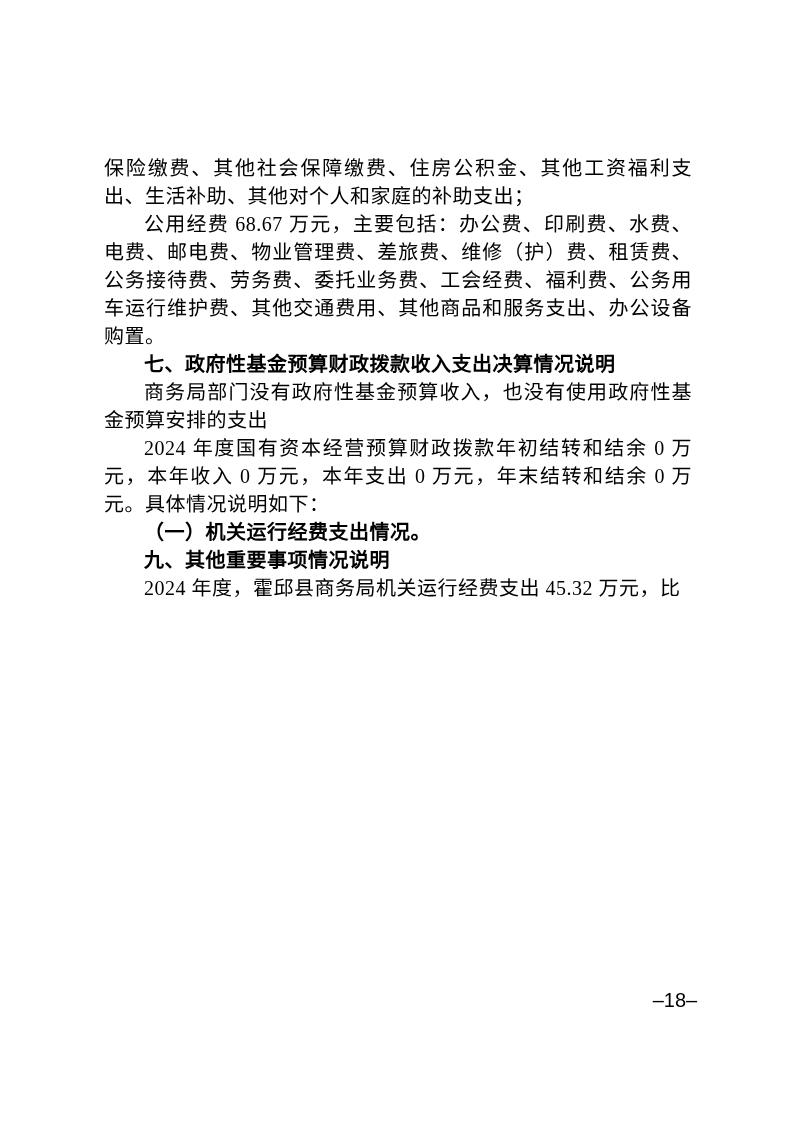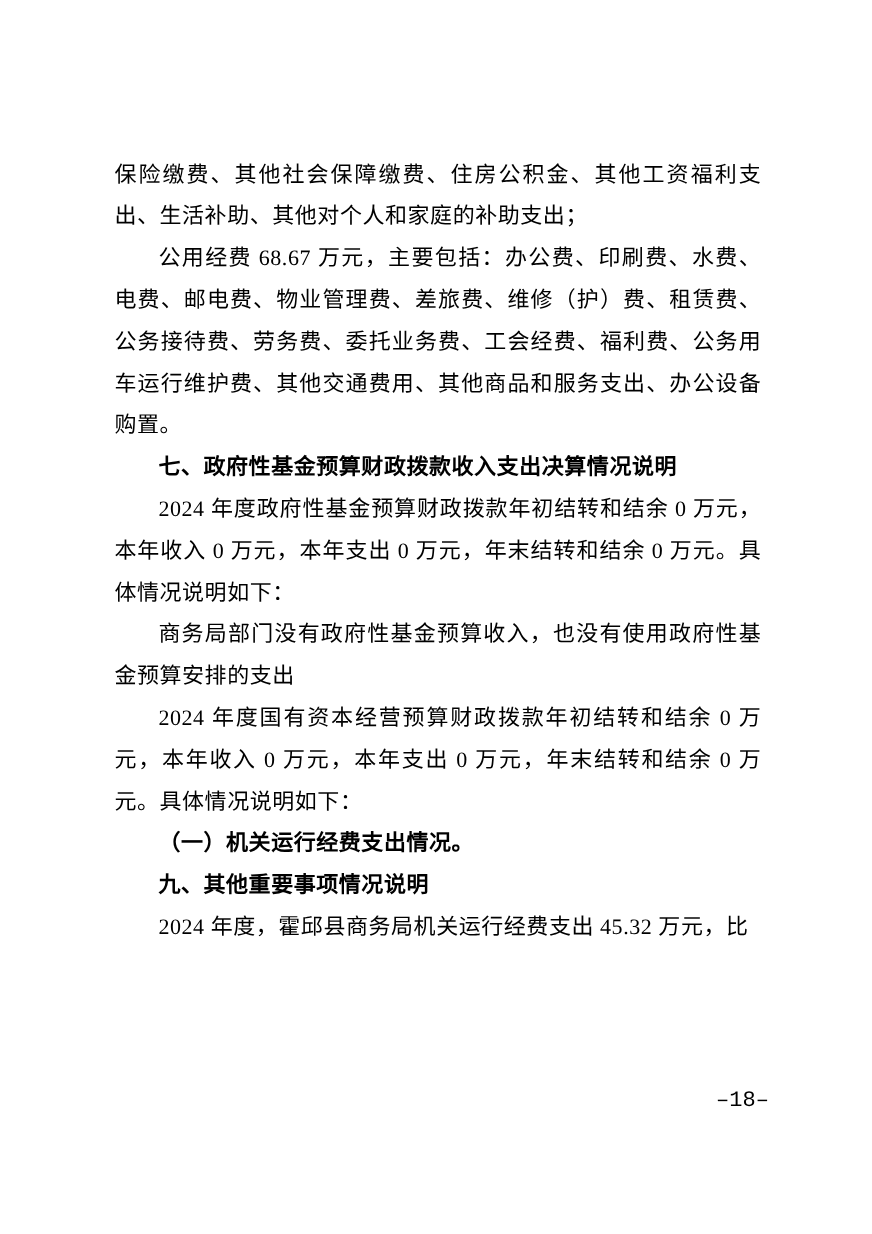--- a/index.html
+++ b/index.html
@@ -12,24 +12,24 @@
     width: 793px;
     height: 1122px;
     background: #ffffff;
     color: #000000;
     font-family: "Liberation Serif", "DejaVu Serif", serif;
     overflow: hidden;
   }
   .text-column {
     position: absolute;
     left: 104px;
-    top: 140px;
+    top: 154px;
     width: 588px;
     font-size: 20px;
-    line-height: 38px;
+    line-height: 28px;
     text-align: justify;
     text-align-last: left;
   }
   p.body-paragraph {
     margin: 0;
     padding: 0;
     text-indent: 2em;
     letter-spacing: 0.5px;
   }
   p.body-paragraph.no-indent {
@@ -45,33 +45,32 @@
     text-align: left;
     letter-spacing: 0.5px;
   }
   .page-number {
     position: absolute;
     top: 989px;
     left: 640px;
     width: 70px;
     font-size: 20px;
     text-align: center;
-    font-family: Liberation Mono, monospace;
+    font-family: Liberation Sans, sans-serif;
     color: #000000;
   }
 </style>
 </head>
 <body>
 
 <div class="page">
   <main class="text-column" id="doc-blocks">
       <p class="body-paragraph no-indent">保险缴费、其他社会保障缴费、住房公积金、其他工资福利支出、生活补助、其他对个人和家庭的补助支出；</p>
       <p class="body-paragraph">公用经费 68.67 万元，主要包括：办公费、印刷费、水费、电费、邮电费、物业管理费、差旅费、维修（护）费、租赁费、公务接待费、劳务费、委托业务费、工会经费、福利费、公务用车运行维护费、其他交通费用、其他商品和服务支出、办公设备购置。</p>
       <p class="section-heading">七、政府性基金预算财政拨款收入支出决算情况说明</p>
-      <p class="body-paragraph">2024 年度政府性基金预算财政拨款年初结转和结余 0 万元，本年收入 0 万元，本年支出 0 万元，年末结转和结余 0 万元。具体情况说明如下：</p>
       <p class="body-paragraph">商务局部门没有政府性基金预算收入，也没有使用政府性基金预算安排的支出</p>
       <p class="body-paragraph">2024 年度国有资本经营预算财政拨款年初结转和结余 0 万元，本年收入 0 万元，本年支出 0 万元，年末结转和结余 0 万元。具体情况说明如下：</p>
       <p class="section-heading">（一）机关运行经费支出情况。</p>
       <p class="section-heading">九、其他重要事项情况说明</p>
       <p class="body-paragraph">2024 年度，霍邱县商务局机关运行经费支出 45.32 万元，比</p>
     </main>
   <div class="page-number">–18–</div>
 </div>
 
 </body></html>

